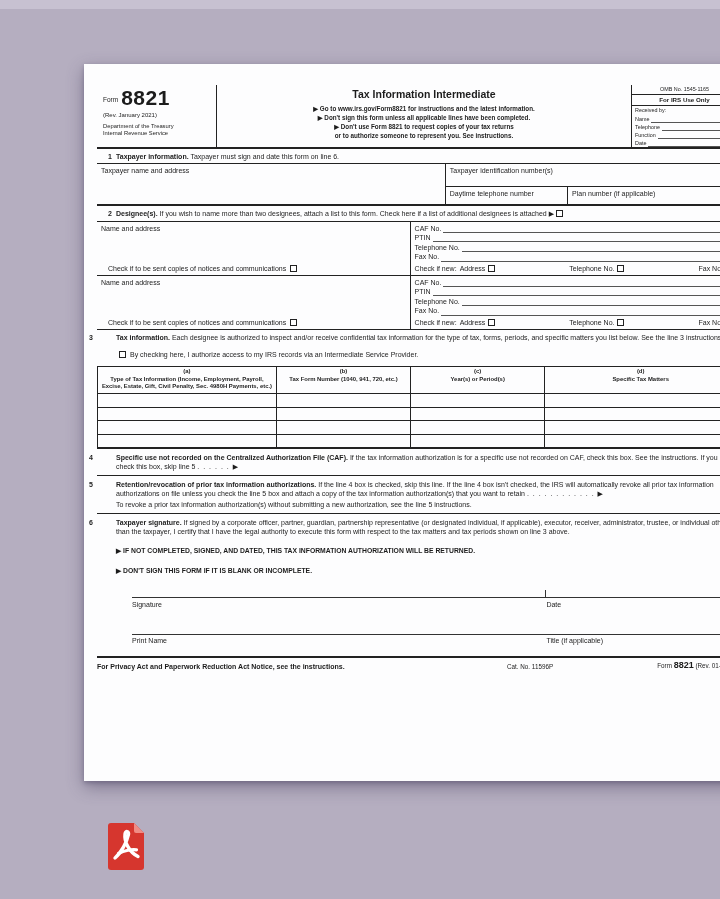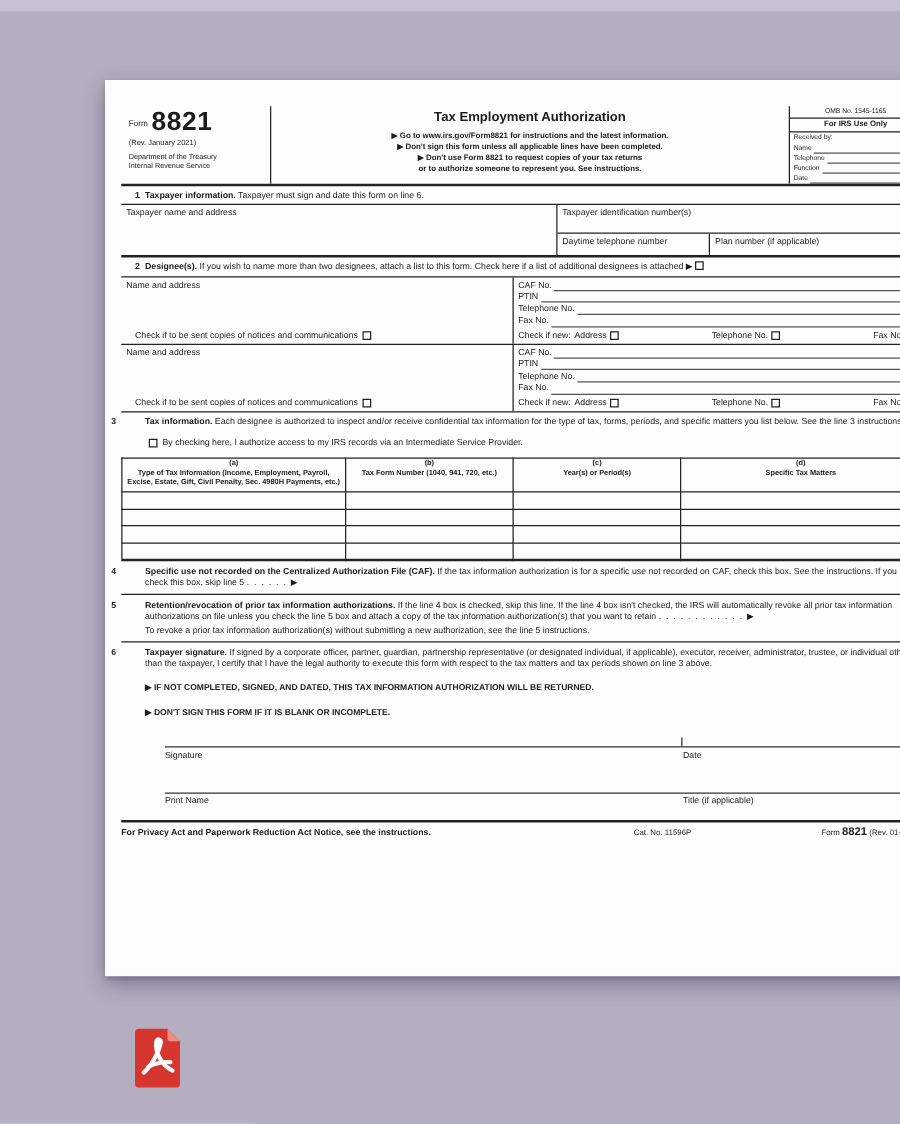--- a/index.html
+++ b/index.html
@@ -109,21 +109,21 @@
             <span class="form-word">Form</span>
             <span class="form-number">8821</span>
           </div>
           <div class="rev">(Rev. January 2021)</div>
           <div class="dept">
             <div>Department of the Treasury</div>
             <div>Internal Revenue Service</div>
           </div>
         </div>
         <div class="hdr-center">
-          <div class="form-title">Tax Employment Authorization</div>
+          <div class="form-title">Tax Information Intermediate</div>
           <div class="bullets">
             <div>▶ Go to www.irs.gov/Form8821 for instructions and the latest information.</div>
             <div>▶ Don't sign this form unless all applicable lines have been completed.</div>
             <div>▶ Don't use Form 8821 to request copies of your tax returns</div>
             <div>or to authorize someone to represent you. See instructions.</div>
           </div>
         </div>
         <div class="hdr-right">
           <div class="omb-no">OMB No. 1545-1165</div>
           <div class="irs-only">For IRS Use Only</div>

